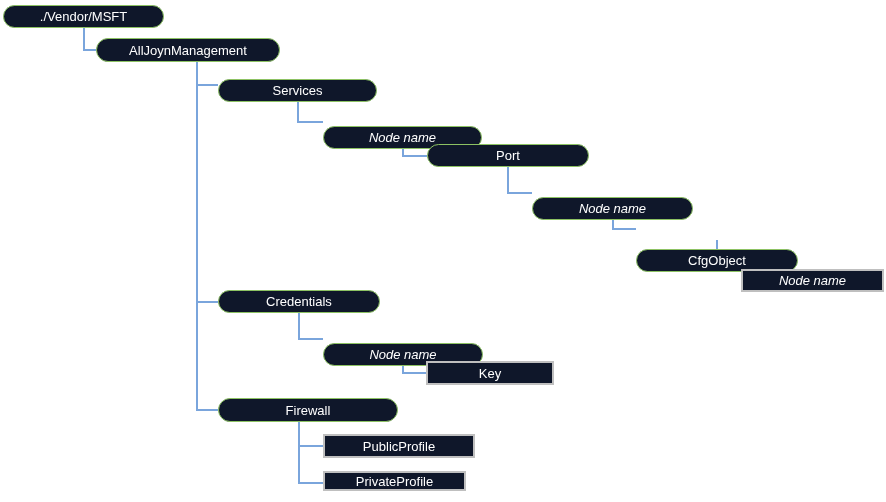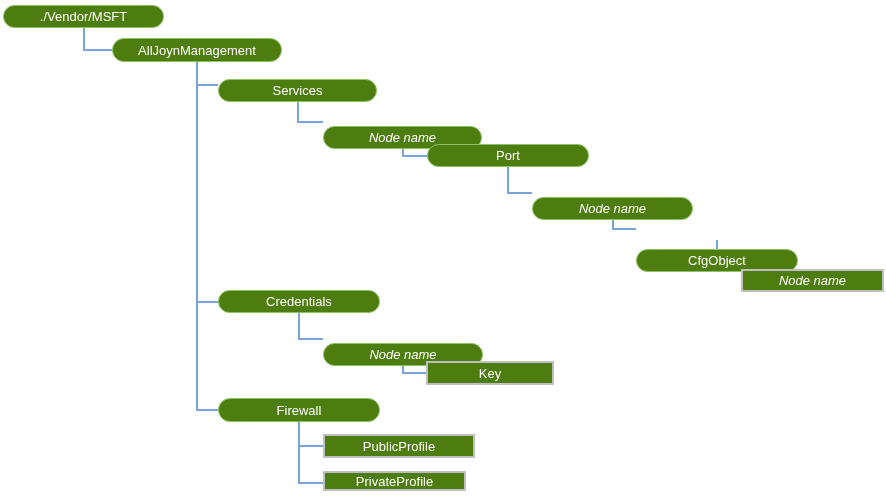--- a/index.html
+++ b/index.html
@@ -21,50 +21,50 @@
     top: 0;
     width: 886px;
     height: 502px;
   }
   .node {
     position: absolute;
     box-sizing: border-box;
     display: flex;
     align-items: center;
     justify-content: center;
-    background: #4d7c0f;
+    background: #0f172a;
     color: #ffffff;
     font-size: 13px;
     line-height: 1;
     white-space: nowrap;
     text-align: center;
   }
   .pill {
     border: 1.5px solid #8DC263;
     border-radius: 13px;
   }
   .rect {
     border: 2px solid #BFBFBF;
     border-radius: 0;
   }
   .italic { font-style: italic; margin-top: 16px; }
 
   
   .n0  { left: 3px;   top: 5px;   width: 161px; height: 23px; }
-  .n1  { left: 112px; top: 38px;  width: 170px; height: 24px; }
+  .n1  { left: 96px; top: 38px;  width: 184px; height: 24px; }
   .n2  { left: 218px; top: 79px;  width: 159px; height: 23px; }
   .n3  { left: 323px; top: 110px; width: 159px; height: 23px; }
   .n4  { left: 427px; top: 144px; width: 162px; height: 23px; }
   .n5  { left: 532px; top: 181px; width: 161px; height: 23px; }
   .n6  { left: 636px; top: 217px; width: 162px; height: 23px; margin-top: 32px; }
   .n7  { left: 741px; top: 253px; width: 143px; height: 23px; }
   .n8  { left: 218px; top: 290px; width: 162px; height: 23px; }
   .n9  { left: 323px; top: 327px; width: 160px; height: 23px; }
   .n10 { left: 426px; top: 361px; width: 128px; height: 24px; }
-  .n11 { left: 218px; top: 398px; width: 162px; height: 24px; }
+  .n11 { left: 218px; top: 398px; width: 180px; height: 24px; }
   .n12 { left: 323px; top: 434px; width: 152px; height: 24px; }
   .n13 { left: 323px; top: 471px; width: 143px; height: 20px; }
 </style>
 </head>
 <body>
 
 <div class="canvas">
 
   <svg class="connectors" viewBox="0 0 886 502" shape-rendering="crispEdges">
     <polyline points="83.5,28 83.5,50 112,50" fill="none" stroke-width="2" stroke="#7AA5DC"></polyline>

